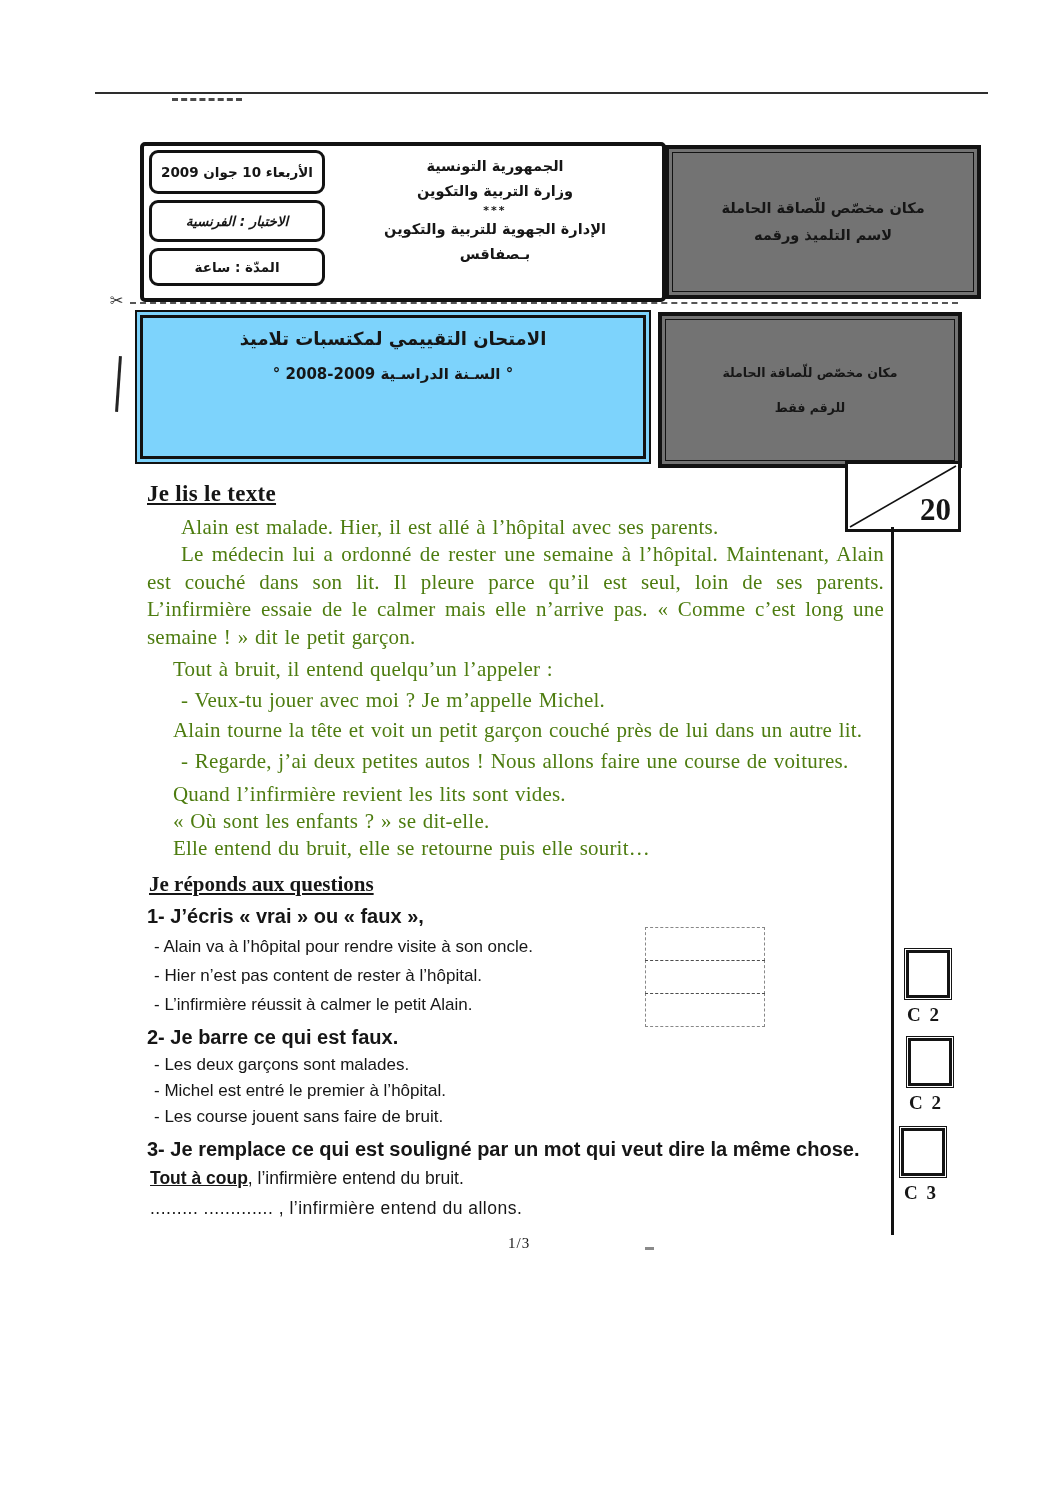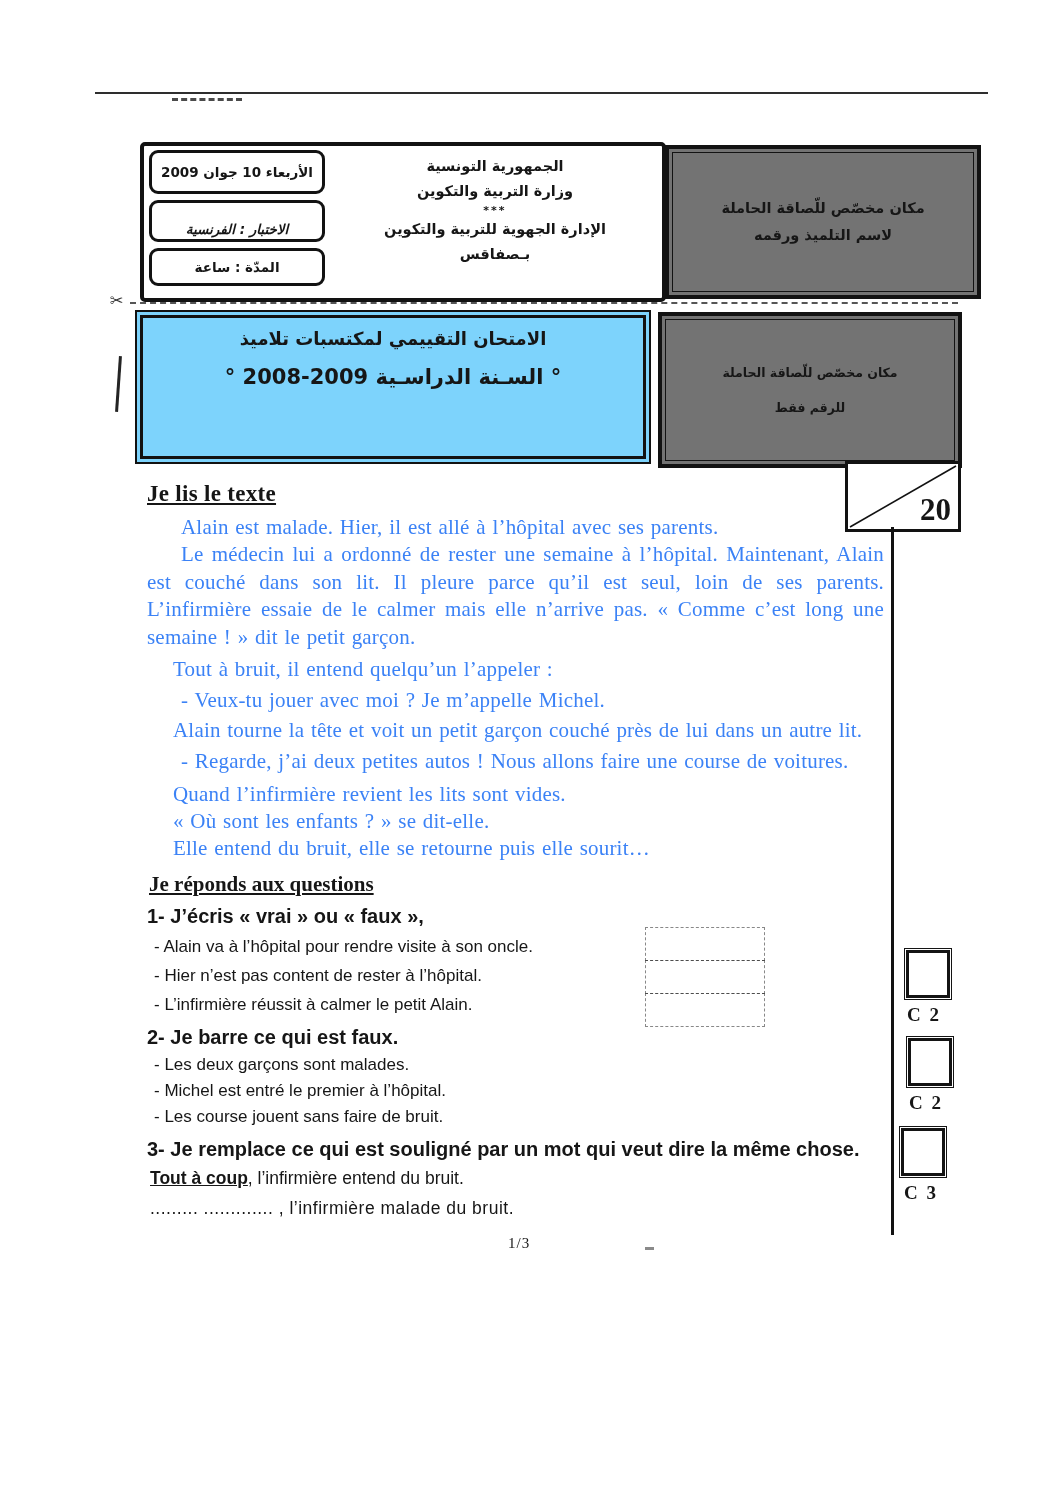--- a/index.html
+++ b/index.html
@@ -20,21 +20,21 @@
     border:4px solid #121212; border-radius:5px; background:#fff;
   }
   .hdr-col { position:absolute; left:5px; top:4px; width:176px; }
   .hbox {
     border:3px solid #121212; border-radius:9px; background:#fff;
     display:flex; align-items:center; justify-content:center;
     direction:rtl; font-family:"DejaVu Sans", sans-serif; font-weight:bold;
     font-size:13.5px; margin-bottom:6px; padding:2px 4px; box-sizing:border-box;
   }
   .hbox.b1 { height:44px; }
-  .hbox.b2 { height:42px; font-style:italic;align-items:flex-end; }
+  .hbox.b2 { height:42px; font-style:italic; }
   .hbox.b3 { height:38px; }
   .ministry {
     position:absolute; left:192px; right:8px; top:8px; text-align:center; direction:rtl;
     font-family:"DejaVu Sans", sans-serif; font-weight:bold; font-size:14.5px; line-height:25px;
   }
   .ministry .stars { font-size:11px; line-height:13px; letter-spacing:2px; }
 
   .dbox { position:relative; background:#737373; }
   .dbox::before { content:""; position:absolute; inset:3px; border:1px solid #121212; pointer-events:none; }
 
@@ -55,21 +55,21 @@
     position:absolute; left:135px; top:310px; width:512px; height:150px;
     border:2px solid #121212; background:#7dd3fc;
   }
   .title-box::before { content:""; position:absolute; inset:3px; border:3px solid #121212; pointer-events:none; }
   .title-inner {
     position:absolute; inset:10px; direction:rtl; text-align:center;
     font-family:"DejaVu Sans", sans-serif; font-weight:bold;
   }
   .tline1 { font-size:18px; margin-top:6px; }
   .tline2 { font-size:18px; margin-top:8px; }
-  .tline3 { font-size:21px; margin-top:16px; }
+  .tline3 { font-size:15px; margin-top:16px; }
 
   .num-box {
     position:absolute; left:658px; top:312px; width:296px; height:148px;
     border:4px solid #121212;
     display:flex; flex-direction:column; align-items:center; justify-content:center; gap:20px;
     direction:rtl; text-align:center; font-family:"DejaVu Sans", sans-serif;
     font-weight:bold; font-size:12.5px;
   }
 
   
@@ -85,21 +85,21 @@
   .vline { position:absolute; left:891px; top:527px; width:3px; height:708px; background:#121212; }
 
   
   .reading { position:absolute; left:147px; top:481px; width:737px; }
   .reading-h {
     font-size:23px; font-weight:bold; text-decoration:underline;
     margin:0 0 7px 0; letter-spacing:0.3px;
   }
   .rp {
     margin:0; font-size:21px; line-height:27.4px; text-align:justify;
-    letter-spacing:0.2px; word-spacing:1.2px; color:#3b82f6;
+    letter-spacing:0.2px; word-spacing:1.2px; color:#4d7c0f;
   }
   .rp.ind { text-indent:34px; }
   .rp.off { padding-left:26px; }
   .rp.dash { padding-left:58px; text-indent:-24px; margin-top:4px; margin-bottom:2px; }
   .rp.gap { margin-top:5px; }
 
   
   .questions { position:absolute; left:147px; top:872px; width:742px; font-family:"Liberation Sans", sans-serif; }
   .q-h {
     font-family:"Liberation Serif", serif; font-size:21px; font-weight:bold;
@@ -216,21 +216,21 @@
 
     <h3 class="q-title mt">2- Je barre ce qui est faux.</h3>
     <p class="stmt tight">- Les deux garçons sont malades.</p>
     <p class="stmt tight">- Michel est entré le premier  à l’hôpital.</p>
     <p class="stmt tight">- Les course jouent sans faire de bruit.</p>
 
     <h3 class="q-title mt">3- Je remplace ce qui est souligné par un mot  qui veut dire la même chose.</h3>
     <p class="q3line">
       <span class="tac">Tout à coup</span><span>, l’infirmière entend du bruit.</span>
     </p>
-    <p class="q3ans">.........  ............. , l’infirmière malade du bruit.</p>
+    <p class="q3ans">.........  ............. , l’infirmière entend du allons.</p>
   </div>
 
   <div class="ans-grid">
     <div class="ans-row"></div>
     <div class="ans-row"></div>
     <div class="ans-row"></div>
   </div>
 
   <div class="chk c1"></div>
   <div class="clabel l1">C 2</div>

